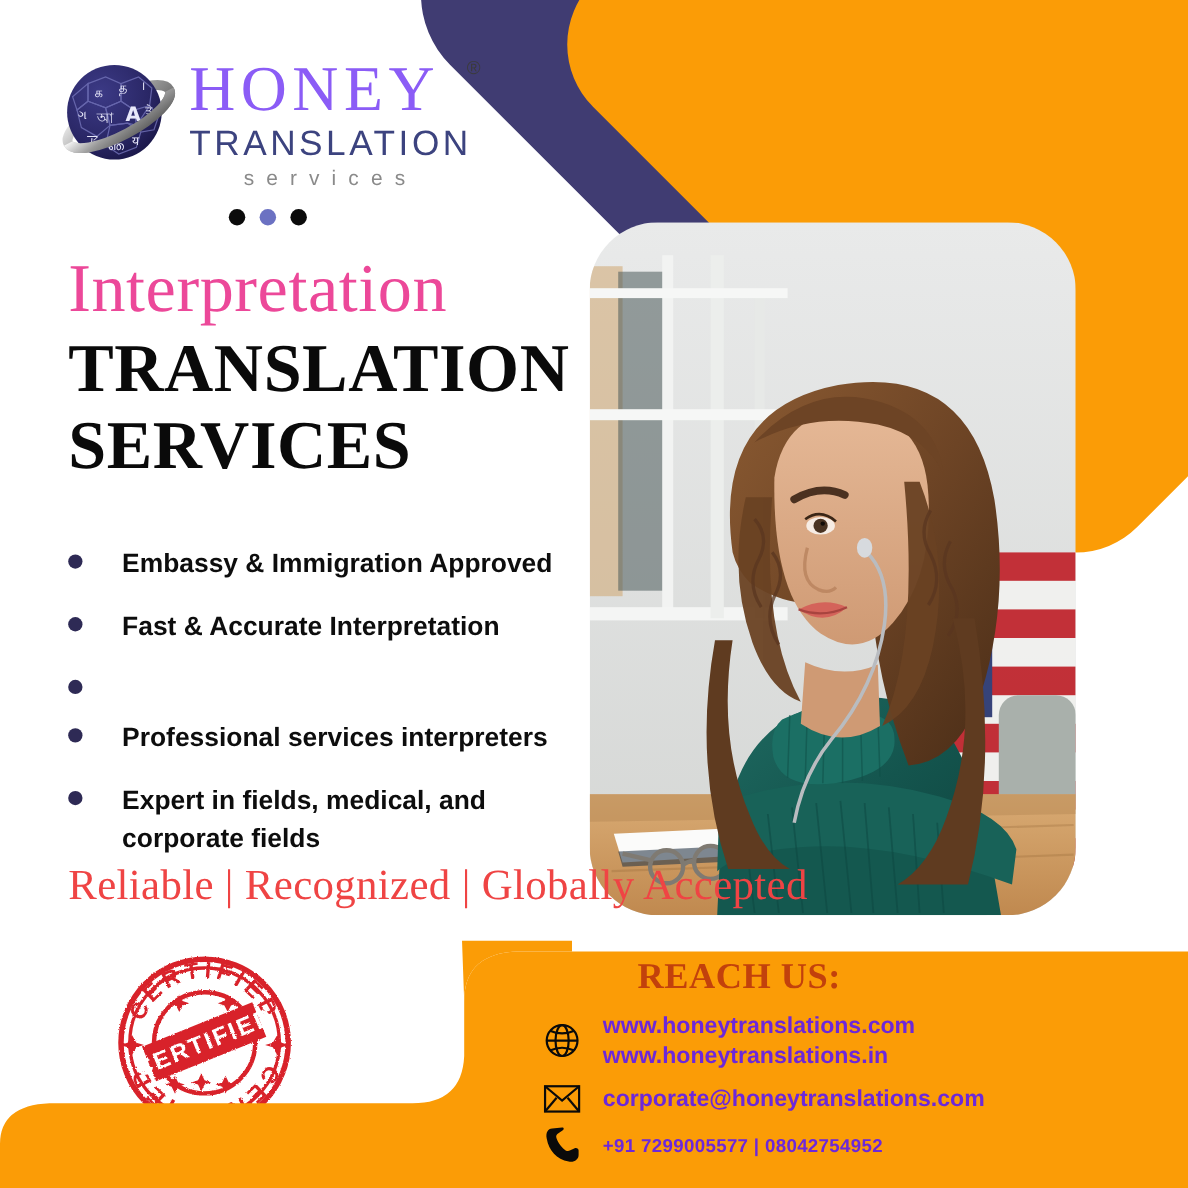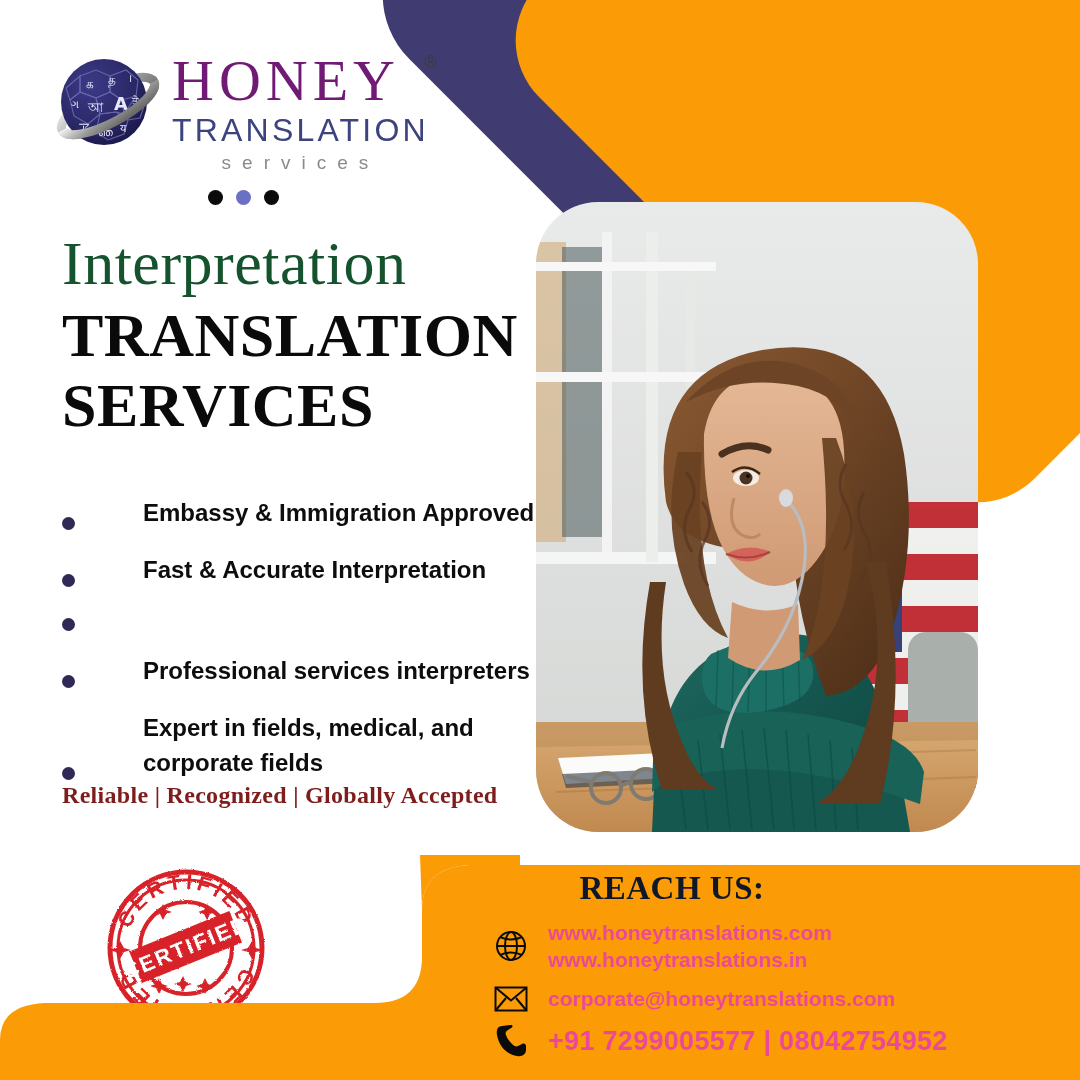--- a/index.html
+++ b/index.html
@@ -49,21 +49,21 @@
   
   .logo{
     position:absolute;left:52px;top:48px;
     display:flex;align-items:flex-start;
   }
   .logo-globe{width:112px;height:112px;flex:0 0 112px;}
   .logo-text{margin-left:8px;padding-top:4px;position:relative;}
   .logo-honey{
     font-family:"Liberation Serif",serif;
     font-size:58px;line-height:58px;font-weight:400;
-    letter-spacing:5px;color:#701a75;
+    letter-spacing:5px;color:#8b5cf6;
   }
   .logo-reg{
     position:absolute;right:-8px;top:4px;
     font-family:"Liberation Sans",sans-serif;
     font-size:17px;color:#3b3b3b;
   }
   .logo-translation{
     font-family:"Liberation Sans",sans-serif;
     font-size:32px;line-height:36px;font-weight:400;
     letter-spacing:3.2px;color:#3c437f;margin-top:2px;
@@ -79,71 +79,71 @@
     display:flex;gap:13px;align-items:center;
   }
   .dot{width:15px;height:15px;border-radius:50%;background:#0b0b0b;}
   .dot.mid{background:#6b71c2;}
 
   
   .headline{position:absolute;left:62px;top:228px;width:470px;}
   .h-script{
     font-family:"Liberation Serif",serif;
     font-weight:400;font-size:62px;line-height:70px;
-    color:#14532d;letter-spacing:0.5px;
+    color:#ec4899;letter-spacing:0.5px;
   }
   .h-bold{
     font-family:"Liberation Serif",serif;
     font-weight:700;font-size:62px;line-height:66px;
     color:#0a0a0a;letter-spacing:0.5px;margin-top:4px;
   }
 
   
   .bullets{position:absolute;left:56px;top:495px;width:480px;}
-  .bullet-row{display:flex;align-items:flex-end;margin-bottom:22px;gap:32px;}
+  .bullet-row{display:flex;align-items:flex-start;margin-bottom:22px;}
   .bullet-dot{
     width:13px;height:13px;border-radius:50%;
     background:#2e2a55;flex:0 0 13px;margin-top:9px;margin-left:6px;
   }
   .bullet-text{
     margin-left:36px;
     font-family:"Liberation Sans",sans-serif;
     font-weight:700;font-size:24px;line-height:35px;color:#0d0d0d;
   }
 
   
   .tagline{
     position:absolute;left:62px;top:782px;
     font-family:"Liberation Serif",serif;
-    font-weight:700;font-size:24px;color:#7f1d1d;
+    font-weight:400;font-size:39px;color:#ef4444;
     letter-spacing:0.3px;white-space:nowrap;
   }
 
   
   .stamp{position:absolute;left:104px;top:866px;width:164px;height:164px;}
 
   
   .contact-panel{position:absolute;left:0;top:855px;width:1080px;height:225px;}
   .contact-panel svg{display:block;}
   .contact-content{
     position:absolute;left:440px;top:870px;width:640px;height:210px;
   }
   .reach-title{
     font-family:"Liberation Serif",serif;
-    font-weight:700;font-size:33px;color:#0f172a;
+    font-weight:700;font-size:33px;color:#c2410c;
     text-align:center;width:380px;margin-left:42px;letter-spacing:0.5px;
   }
   .contact-row{display:flex;align-items:center;margin-top:12px;}
   .c-icon{width:42px;flex:0 0 42px;display:flex;justify-content:center;align-items:center;margin-left:50px;}
   .c-text{
     margin-left:16px;
     font-family:"Liberation Sans",sans-serif;
-    font-weight:700;font-size:21px;line-height:27px;color:#ec4899;
-  }
-  .c-text.phone{font-size:27px;letter-spacing:0.3px;text-align:right;}
+    font-weight:700;font-size:21px;line-height:27px;color:#6d28d9;
+  }
+  .c-text.phone{font-size:17px;letter-spacing:0.3px;text-align:right;}
 </style>
 </head>
 <body>
 
 <div id="poster">
 
   <div class="shape-purple"></div>
   <div class="shape-orange"></div>
 
   <div class="photo-wrap">

